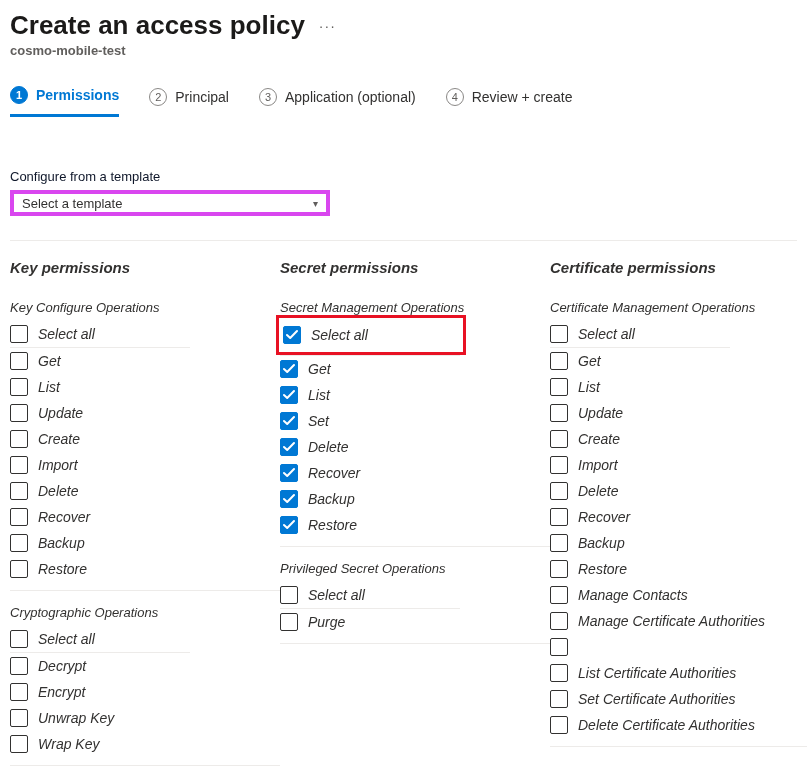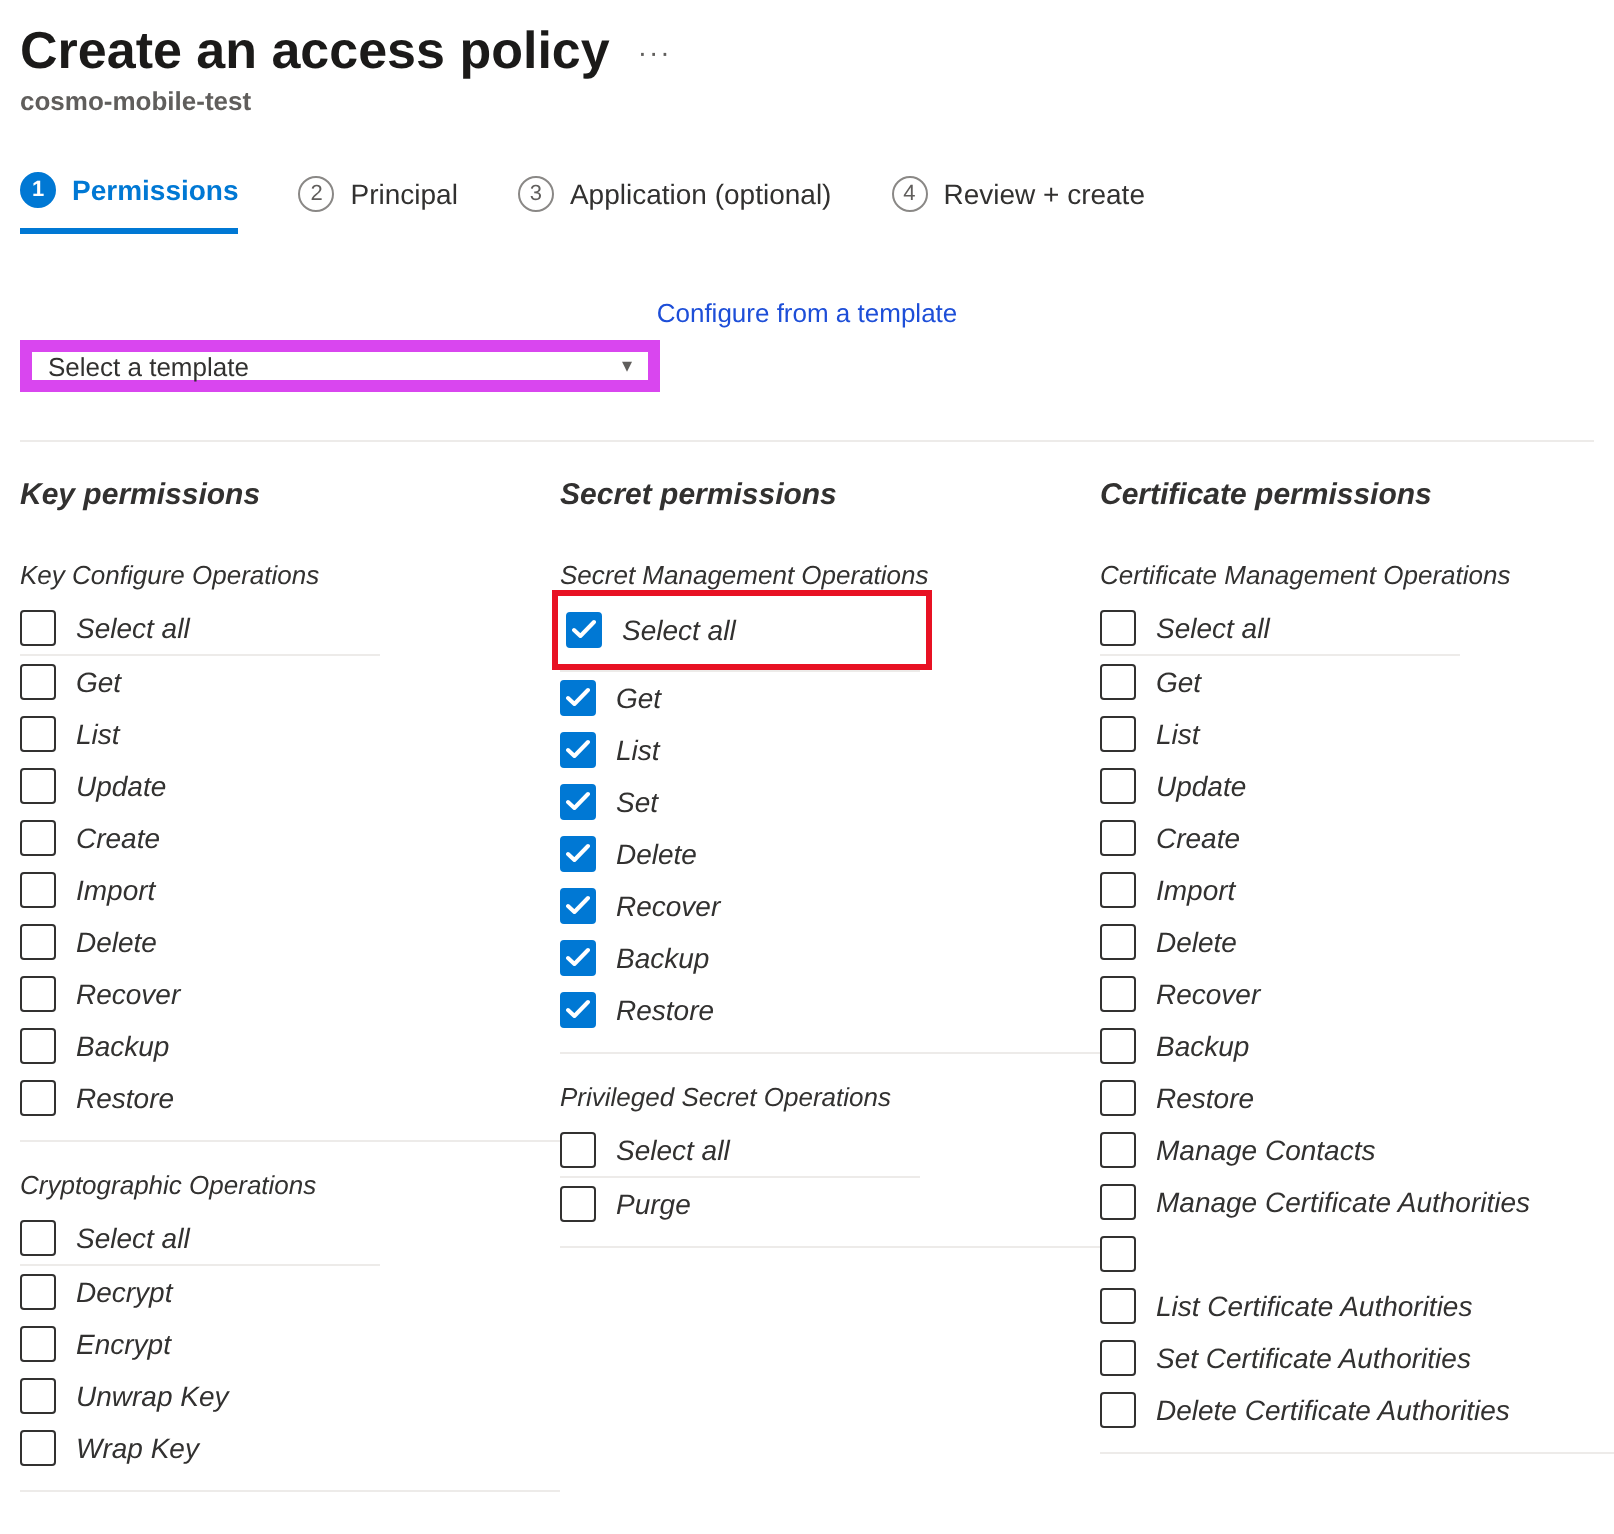--- a/index.html
+++ b/index.html
@@ -45,25 +45,25 @@
     border:1px solid #8a8886;
     display:flex; align-items:center; justify-content:center;
     font-size:11px;
     color:#605e5c;
   }
   .tab.active .step-circle {
     background:#0078d4;
     border-color:#0078d4;
     color:#fff;
   }
-  .config-label { margin-top:32px; font-size:13px; color:#1d4ed8;text-align:center; }
+  .config-label { margin-top:52px; font-size:13px; color:#0f172a; }
   .select-wrap {
     margin-top:6px;
     width:320px;
-    border:6px solid #d946ef;
+    border:4px solid #d946ef;
     height:26px;
     display:flex; align-items:center; justify-content:space-between;
     padding:0 8px;
     cursor:pointer;
     font-size:13px;
     color:#323130;
   }
   .chev { font-size:10px; color:#605e5c; }
   .divider {
     border:none;

